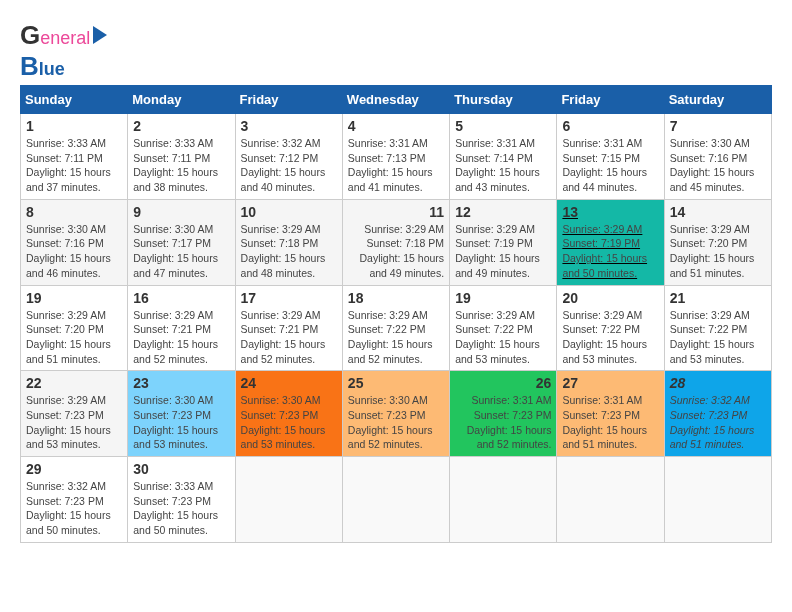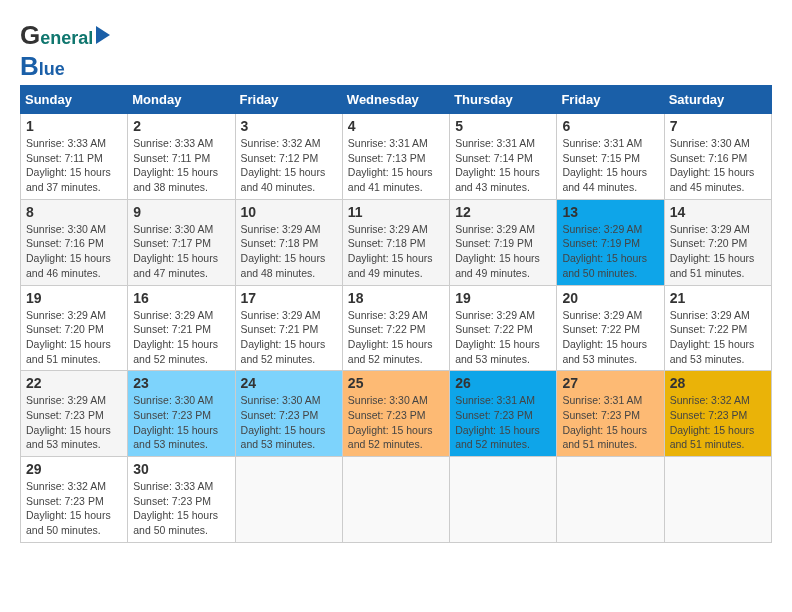--- a/index.html
+++ b/index.html
@@ -66,22 +66,22 @@
     .empty-cell {
       background: #f9f9f9 !important;
     }
     .logo-g {
       font-size: 26px;
       font-weight: bold;
       color: #333;
     }
     .logo-eneral {
       font-size: 18px;
-      font-weight: bold;
-      color: #0f766e;
+      font-weight: normal;
+      color: #ec4899;
     }
     .logo-b {
       font-size: 26px;
       font-weight: bold;
       color: #1a5fa8;
     }
     .logo-lue {
       font-size: 18px;
       font-weight: bold;
       color: #1a5fa8;
@@ -207,35 +207,35 @@
 Daylight: 15 hours
 and 47 minutes.</div>
         </td>
         <td style="background: rgb(245, 245, 245);">
           <span class="day-num">10</span>
           <div class="day-info" style="white-space: pre-line;">Sunrise: 3:29 AM
 Sunset: 7:18 PM
 Daylight: 15 hours
 and 48 minutes.</div>
         </td>
-        <td style="background: rgb(245, 245, 245);">
+        <td style="background: rgb(245, 245, 245); text-align: right;">
           <span class="day-num">11</span>
           <div class="day-info" style="white-space: pre-line;">Sunrise: 3:29 AM
 Sunset: 7:18 PM
 Daylight: 15 hours
 and 49 minutes.</div>
         </td>
         <td style="background: rgb(245, 245, 245);">
           <span class="day-num">12</span>
           <div class="day-info" style="white-space: pre-line;">Sunrise: 3:29 AM
 Sunset: 7:19 PM
 Daylight: 15 hours
 and 49 minutes.</div>
         </td>
-        <td style="background: #0ea5e9;">
+        <td style="background: #14b8a6; text-decoration: underline;">
           <span class="day-num">13</span>
           <div class="day-info" style="white-space: pre-line;">Sunrise: 3:29 AM
 Sunset: 7:19 PM
 Daylight: 15 hours
 and 50 minutes.</div>
         </td>
         <td style="background: rgb(245, 245, 245); margin-left: 23px;">
           <span class="day-num">14</span>
           <div class="day-info" style="white-space: pre-line;">Sunrise: 3:29 AM
 Sunset: 7:20 PM
@@ -302,49 +302,49 @@
 Daylight: 15 hours
 and 53 minutes.</div>
         </td>
         <td style="background: #7dd3fc;">
           <span class="day-num">23</span>
           <div class="day-info" style="white-space: pre-line;">Sunrise: 3:30 AM
 Sunset: 7:23 PM
 Daylight: 15 hours
 and 53 minutes.</div>
         </td>
-        <td style="background: #7dd3fc;">
+        <td style="background: #f97316;">
           <span class="day-num">24</span>
           <div class="day-info" style="white-space: pre-line;">Sunrise: 3:30 AM
 Sunset: 7:23 PM
 Daylight: 15 hours
 and 53 minutes.</div>
         </td>
         <td style="background: #fdba74;">
           <span class="day-num">25</span>
           <div class="day-info" style="white-space: pre-line;">Sunrise: 3:30 AM
 Sunset: 7:23 PM
 Daylight: 15 hours
 and 52 minutes.</div>
         </td>
-        <td style="background: #0ea5e9;">
+        <td style="background: #22c55e; text-align: right;">
           <span class="day-num">26</span>
           <div class="day-info" style="white-space: pre-line;">Sunrise: 3:31 AM
 Sunset: 7:23 PM
 Daylight: 15 hours
 and 52 minutes.</div>
         </td>
         <td style="background: #fdba74;">
           <span class="day-num">27</span>
           <div class="day-info" style="white-space: pre-line;">Sunrise: 3:31 AM
 Sunset: 7:23 PM
 Daylight: 15 hours
 and 51 minutes.</div>
         </td>
-        <td style="background: #eab308;">
+        <td style="background: #0ea5e9; font-style: italic;">
           <span class="day-num">28</span>
           <div class="day-info" style="white-space: pre-line;">Sunrise: 3:32 AM
 Sunset: 7:23 PM
 Daylight: 15 hours
 and 51 minutes.</div>
         </td>
       </tr>
       <tr>
         <td>
           <span class="day-num">29</span>

